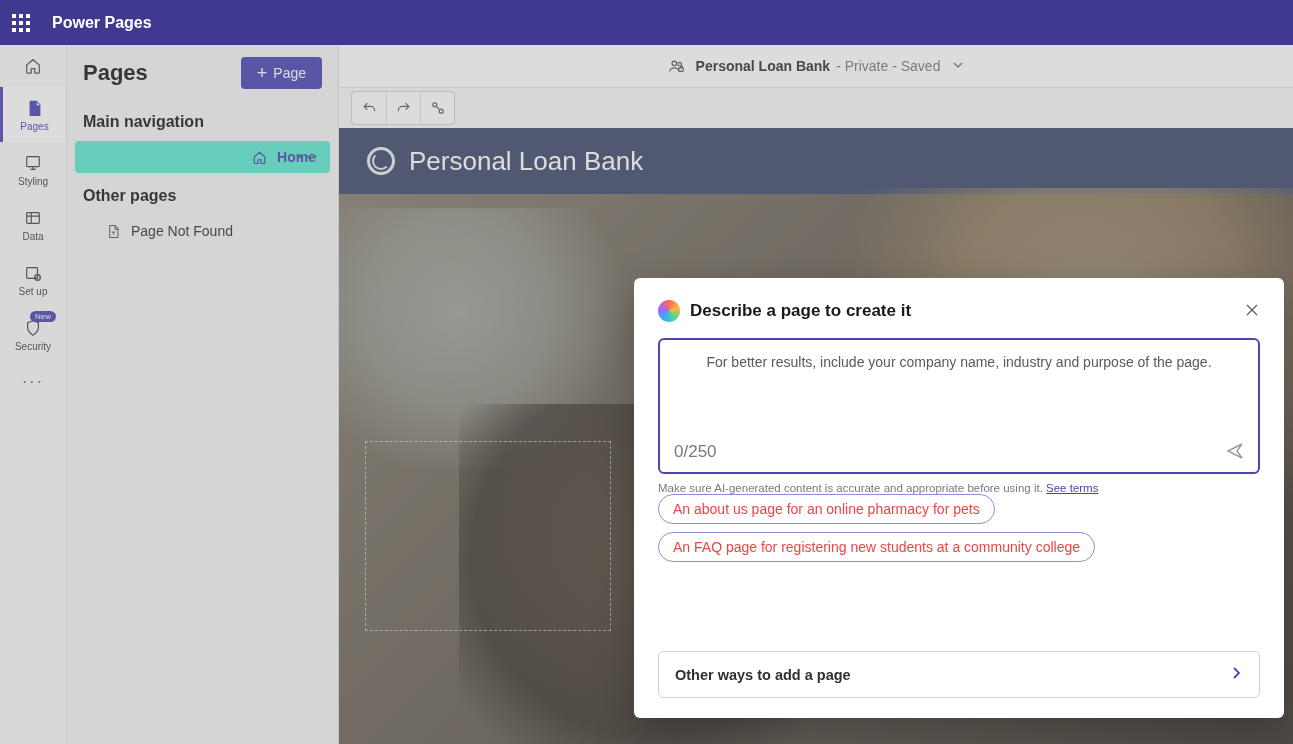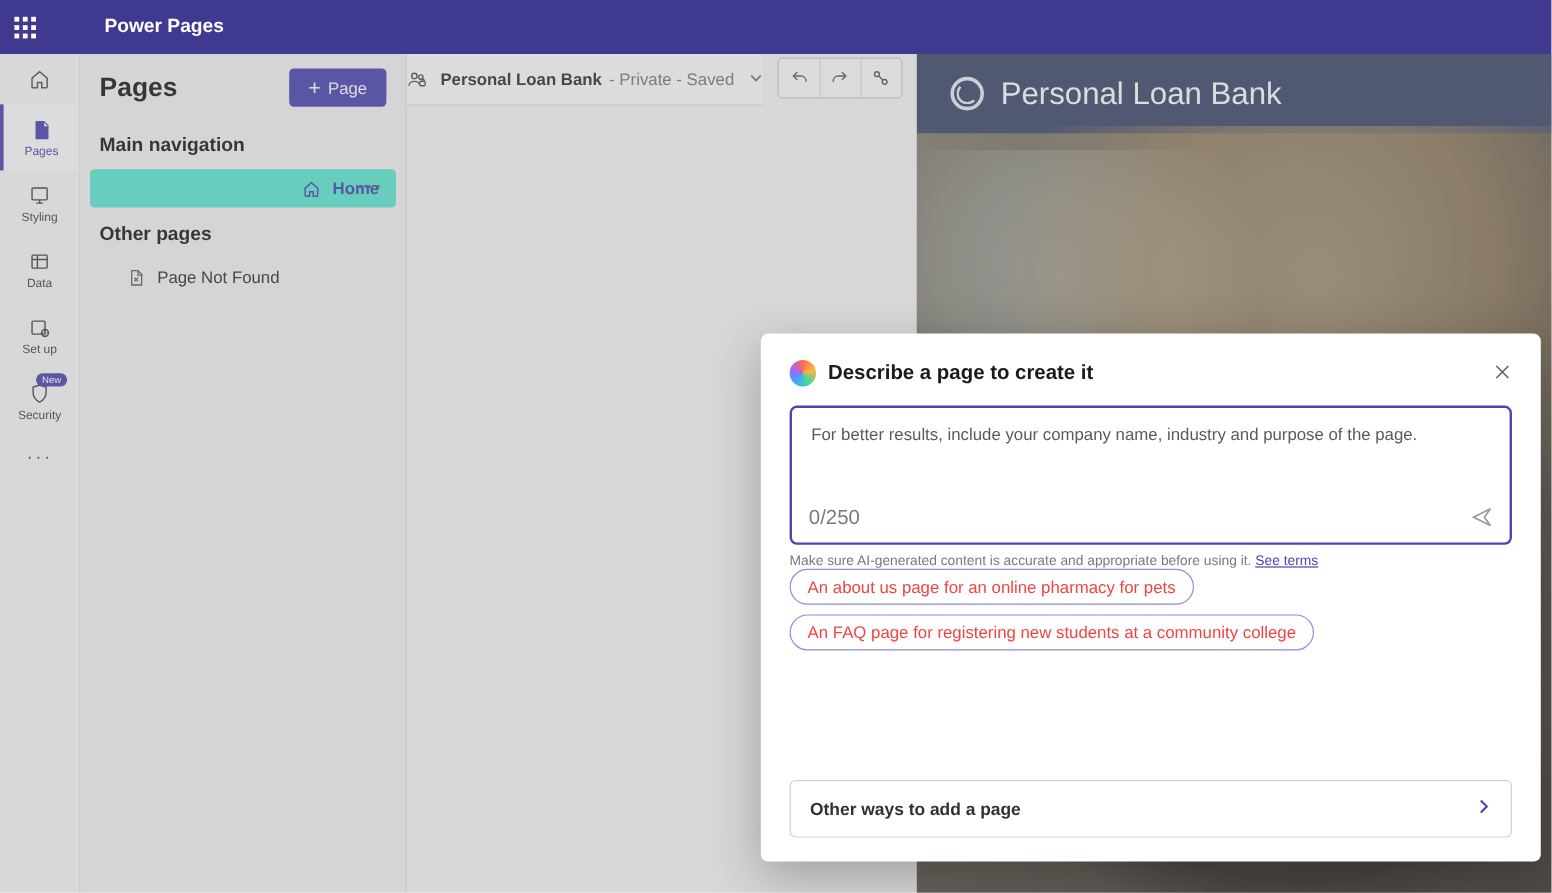--- a/index.html
+++ b/index.html
@@ -22,21 +22,21 @@
   }
   .waffle {
     width: 18px; height: 18px;
     display: grid;
     grid-template-columns: repeat(3, 4px);
     grid-template-rows: repeat(3, 4px);
     gap: 3px;
     margin-right: 22px;
   }
   .waffle span { background: #fff; }
-  .app-title { font-size: 16px; font-weight: 600; margin-left: 35px; }
+  .app-title { font-size: 16px; font-weight: 600; }
 
   
   .main {
     display: flex;
     height: calc(744px - 45px);
   }
   
   .rail {
     width: 67px;
     background: #fafafa;
@@ -145,21 +145,21 @@
     color: #605e5c;
     font-size: 16px;
     letter-spacing: 2px;
   }
 
   
   .canvas {
     flex: 1;
     background: #f8f8f8;
     display: flex;
-    flex-direction: row;
+    flex-direction: column;
     position: relative;
   }
   .topbar2 {
     height: 43px;
     display: flex;
     align-items: center;
     justify-content: center;
     border-bottom: 1px solid #e5e5e5;
     font-size: 14px;
     color: #323130;
@@ -292,24 +292,25 @@
     right: -6px; top: -4px;
     width: 28px; height: 28px;
     display:flex;align-items:center;justify-content:center;
     color: #605e5c;
     cursor: pointer;
     font-size: 15px;
   }
   .prompt-box {
     border: 2px solid #4b46b5;
     border-radius: 6px;
-    height: 116px;
+    height: 136px;
     position: relative;
     padding: 14px 16px;
     margin-bottom: 8px;
+    text-align: center;
   }
   .prompt-placeholder { font-size: 14px; color: #5a5a5a; }
   .char-count {
     position: absolute;
     left: 14px; bottom: 10px;
     font-size: 17px; color: #7a7a7a;
   }
   .send-icon {
     position: absolute;
     right: 12px; bottom: 10px;

